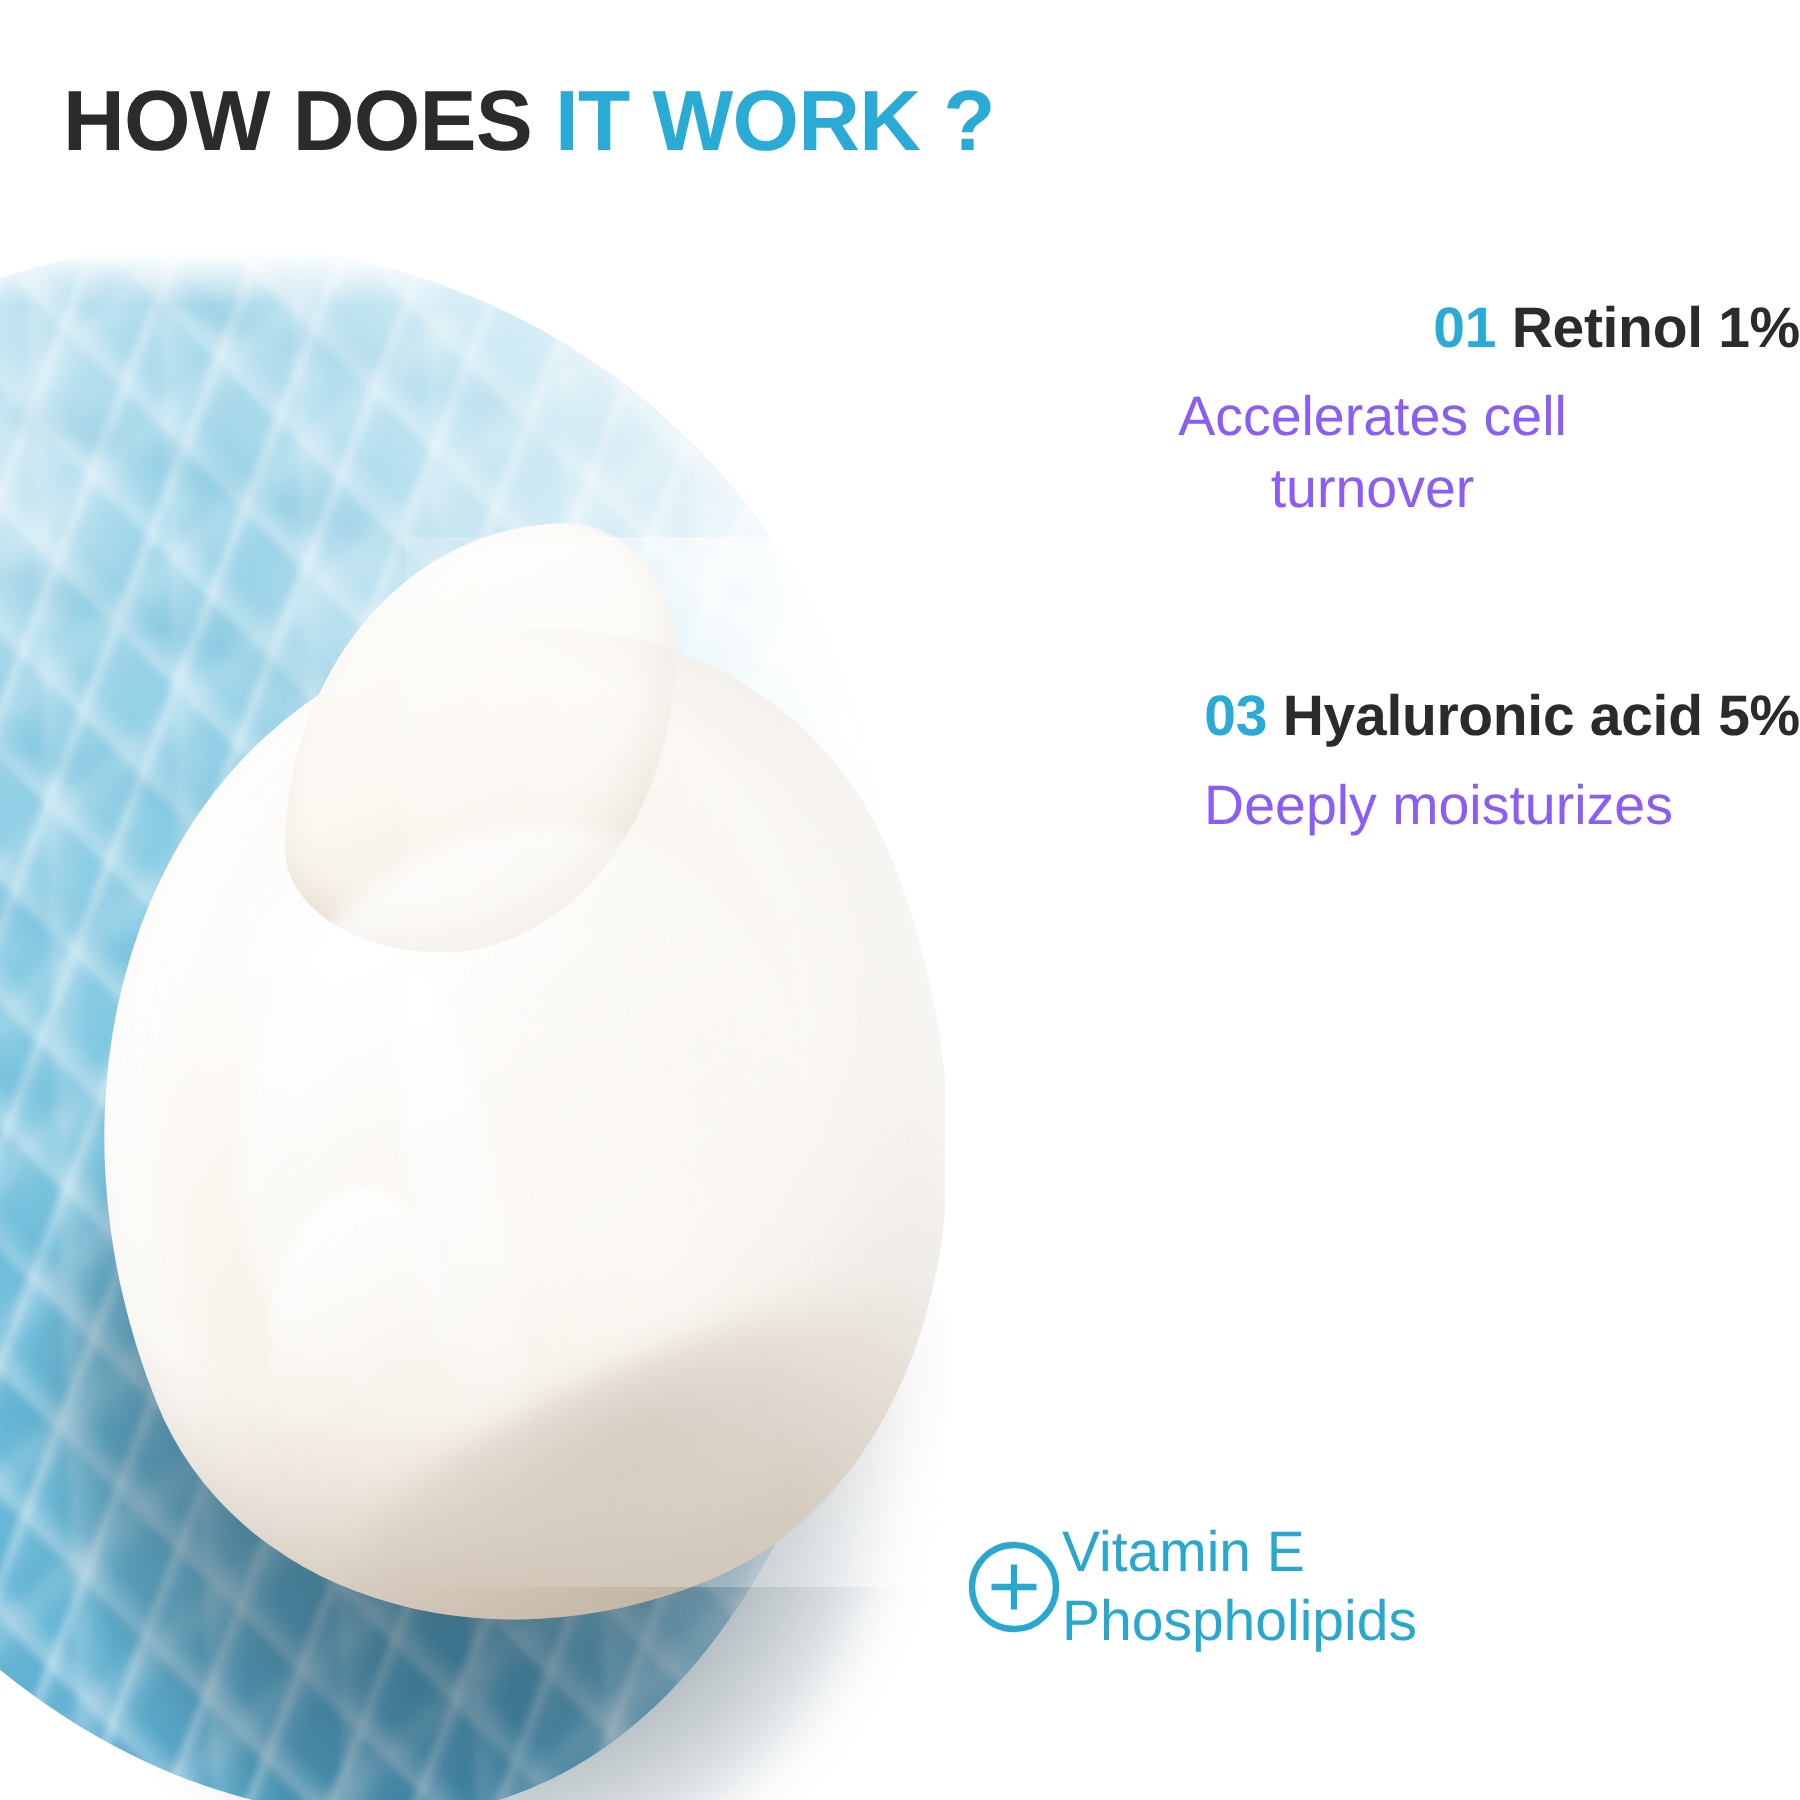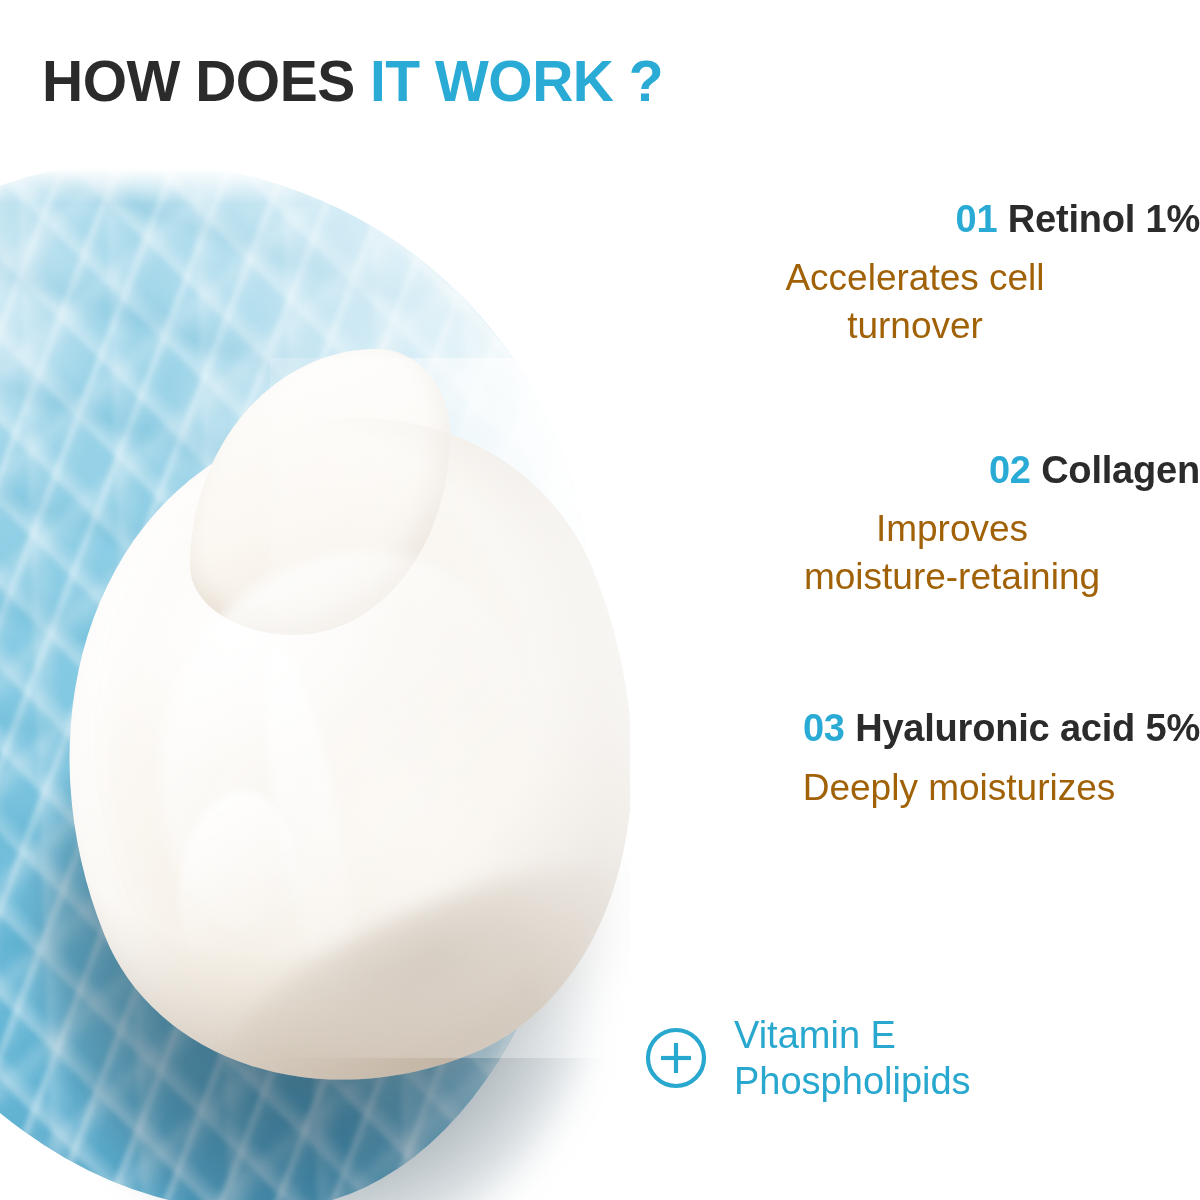--- a/index.html
+++ b/index.html
@@ -180,40 +180,39 @@
     font-weight:bold;
     color:#2b2b2b;
     letter-spacing:-0.2px;
     line-height:1.22;
     text-align:right;
   }
   .ing-heading .num{ color:#29abd5; }
   .ing-desc{
     font-size:37px;
     font-weight:300;
-    color:#a16207;
+    color:#8b5cf6;
     line-height:1.3;
     margin-top:12px;
   }
 
   
   #item-1{ margin-left:  30px; }
   #item-2{ margin-top: 96px;  margin-left: 104px; }
   #item-3{ margin-top: 98px;  margin-left: 118px; }
 
   #item-3 .ing-heading{ line-height:1.55;margin-top:28px; }
   #item-3 .ing-desc{ margin-top:6px; }
 
   
   #bonus-row{
     position:absolute;
     left:644px; top:1012px;
     display:flex;
     align-items:center;
-    gap:26px;
   }
   #plus-icon{ width:64px; height:64px; flex:0 0 64px; display:block; }
   #bonus-text{
     font-size:38px;
     font-weight:400;
     color:#29a8cf;
     line-height:1.22;
     white-space:pre-line;
   }
 </style>
@@ -246,25 +245,20 @@
 </div>
 
 <div id="ingredient-list">
 
   <div class="ingredient-item" id="item-1">
     <div class="ing-heading"><span class="num">01</span> <span>Retinol 1%</span></div>
     <div class="ing-desc" style="white-space: pre-line;">Accelerates cell
 turnover</div>
   </div>
 
-  <div class="ingredient-item" id="item-2">
-    <div class="ing-heading"><span class="num">02</span> <span>Collagen</span></div>
-    <div class="ing-desc" style="white-space: pre-line;">Improves
-moisture-retaining</div>
-  </div>
 
   <div class="ingredient-item" id="item-3">
     <div class="ing-heading"><span class="num">03</span> <span>Hyaluronic acid 5%</span></div>
     <div class="ing-desc" style="white-space: pre-line;">Deeply moisturizes</div>
   </div>
 
 </div>
 
 <div id="bonus-row">
   <svg id="plus-icon" viewBox="0 0 64 64">

